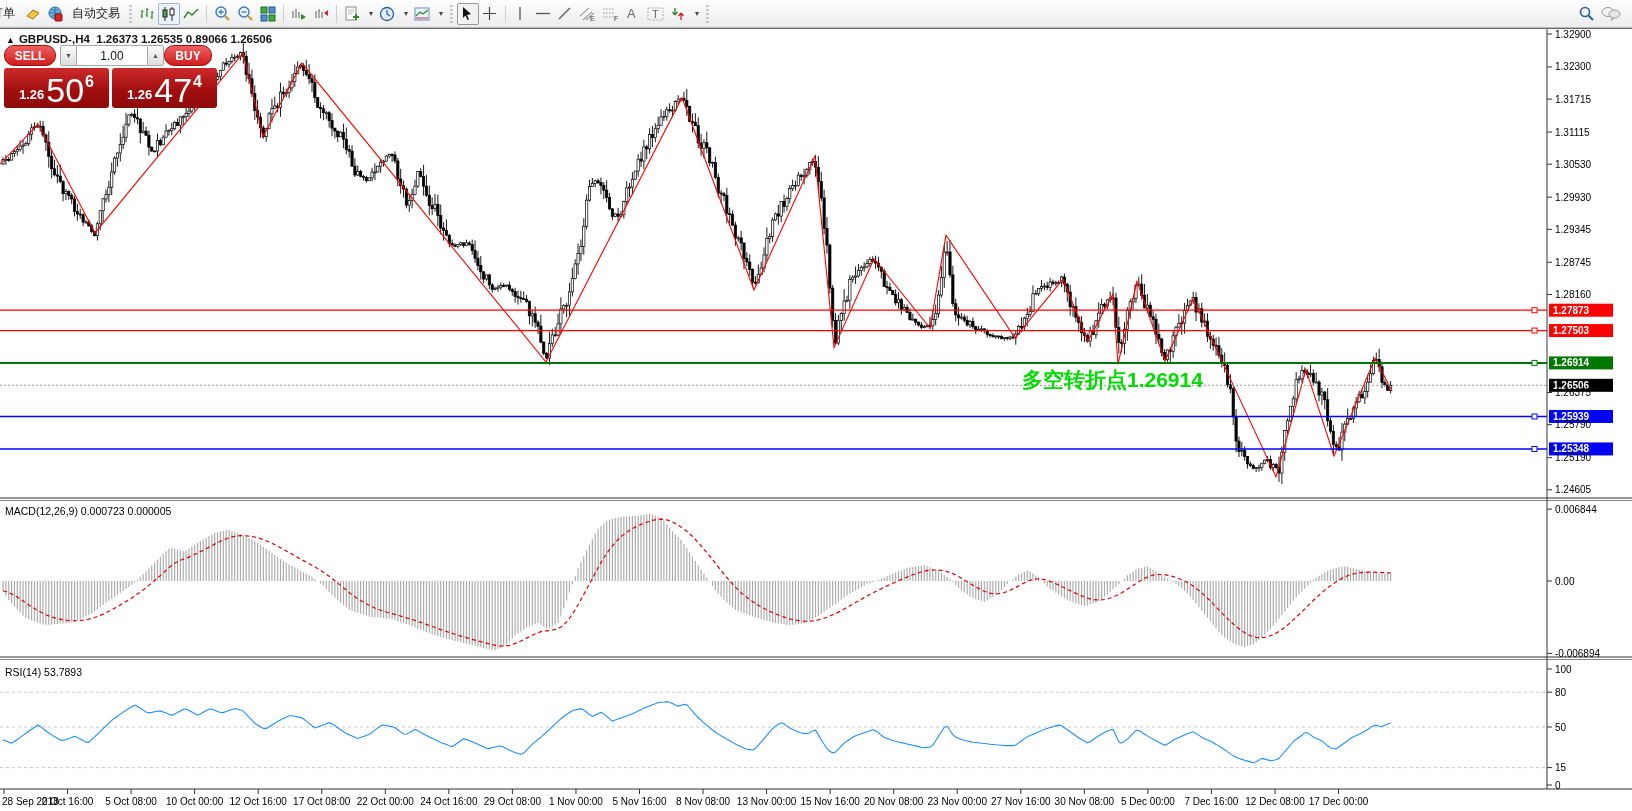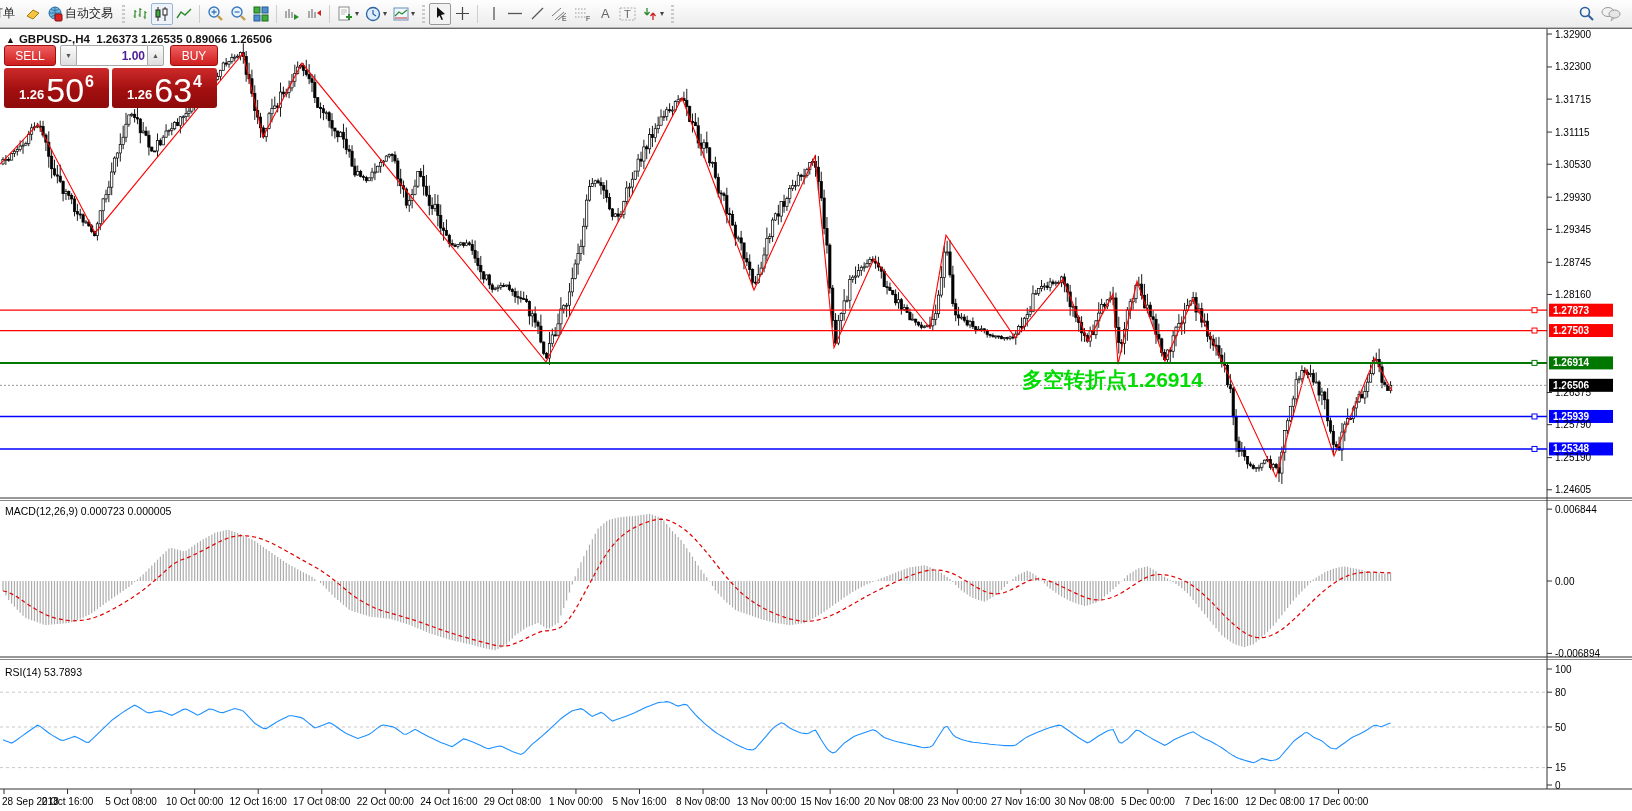--- a/index.html
+++ b/index.html
@@ -5,52 +5,52 @@
   html,body{margin:0;padding:0;background:#fff;width:1632px;height:811px;overflow:hidden;
     font-family:"Liberation Sans","DejaVu Sans",sans-serif;}
   
   .toolbar{position:absolute;left:0;top:0;width:1632px;height:27px;
     background:linear-gradient(#fefefe,#ececec);border-bottom:1px solid #b7b7b7;
     display:flex;align-items:center;font-size:12px;color:#222;}
   .tb-grip{width:5px;height:18px;margin:0 3px;
     background:repeating-linear-gradient(to bottom,#c9c9c9 0 2px,transparent 2px 4px);
     background-size:3px 100%;background-repeat:no-repeat;background-position:center;}
   .tb-sep{width:1px;height:18px;background:#cfcfcf;margin:0 4px;}
-  .tb-btn{height:22px;min-width:22px;display:flex;align-items:center;justify-content:flex-end;
-    border:1px solid transparent;border-radius:2px;padding:0 2px;box-sizing:border-box;}
+  .tb-btn{height:22px;min-width:22px;display:flex;align-items:center;justify-content:space-between;
+    border:1px solid transparent;border-radius:2px;padding:0 2px;box-sizing:border-box;gap:7px;}
   .tb-btn.active{background:#eef3fa;border:1px solid #9ab4d4;}
   .tb-btn.pressed{background:#f2f2f2;border:1px solid #999;}
   .tb-text{margin:0 2px;white-space:nowrap;}
   .cutword{width:22px;overflow:hidden;white-space:nowrap;}
   .cutword span{display:inline-block;margin-left:-9px;}
   .tf-btn{height:20px;padding:0 5px;display:flex;align-items:center;justify-content:center;
     font-size:11.5px;color:#333;border:1px solid transparent;border-radius:2px;margin:0 2px;}
   .tf-btn.active{background:#f7f7f7;border:1px solid #8f8f8f;box-shadow:inset 0 1px 2px rgba(0,0,0,.15);}
   .dd{font-size:8px;color:#444;margin-left:2px;}
   .spacer{flex:1;}
   
   .chart-area{position:absolute;left:0;top:28px;width:1632px;height:783px;background:#fff;
     border-top:1px solid #6a6a6a;box-sizing:border-box;}
   #chart-svg{position:absolute;left:0;top:0;}
   .chart-title{position:absolute;left:6px;top:4px;font-size:11.5px;font-weight:bold;color:#111;
     letter-spacing:0;white-space:nowrap;}
   .chart-title .tri{font-size:9px;margin-right:4px;}
   
   .ocp{position:absolute;left:4px;top:16px;width:216px;}
   .ocp-row1{display:flex;height:21px;}
-  .btn-trade{background:linear-gradient(#ef5f5f,#cf1d1d);border:1px solid #9d0f0f;border-radius:3px;
-    color:#fff;font-weight:normal;font-size:12px;display:flex;align-items:center;justify-content:center;}
+  .btn-trade{background:linear-gradient(#ef5f5f,#cf1d1d);border:1px solid #9d0f0f;border-radius:10px;
+    color:#fff;font-weight:bold;font-size:12px;display:flex;align-items:center;justify-content:center;}
   .btn-sell{width:50px;}
-  .btn-buy{width:46px;margin-left:6px;}
+  .btn-buy{width:46px;}
   .spin{width:17px;background:linear-gradient(#fbfbfb,#dedede);border:1px solid #a8a8a8;
     display:flex;align-items:center;justify-content:center;font-size:7px;color:#555;box-sizing:border-box;}
   .spin.left{border-radius:2px 0 0 2px;margin-left:4px;}
   .spin.right{border-radius:0 2px 2px 0;}
   .vol{width:70px;background:#fff;border-top:1px solid #a8a8a8;border-bottom:1px solid #a8a8a8;
-    font-size:12px;font-weight:bold;color:#4c1d95;text-align:right;box-sizing:border-box;border-left:none;border-right:none;outline:none;}
+    font-size:12px;font-weight:normal;color:#0f172a;text-align:center;box-sizing:border-box;border-left:none;border-right:none;outline:none;}
   .ocp-row2{display:flex;margin-top:2px;height:40px;}
   .price-box{width:105px;background:linear-gradient(#cd2a2a,#a20f0f 55%,#8e0a0a);border-radius:3px;
     color:#fff;display:flex;align-items:flex-end;justify-content:center;padding-bottom:3px;box-sizing:border-box;}
   .price-box + .price-box{margin-left:3px;}
   .p-small{font-size:13px;font-weight:bold;margin-right:2px;margin-bottom:3px;}
   .p-big{font-size:34px;font-weight:400;line-height:30px;}
   .p-sup{font-size:16px;font-weight:bold;margin-bottom:14px;margin-left:1px;}
   .ico{display:block;}
 </style>
 </head>
@@ -1822,18 +1822,18 @@
       <div class="btn-trade btn-buy">BUY</div>
     </div>
     <div class="ocp-row2">
       <div class="price-box">
         <span class="p-small">1.26</span>
         <span class="p-big">50</span>
         <span class="p-sup">6</span>
       </div>
       <div class="price-box">
         <span class="p-small">1.26</span>
-        <span class="p-big">63</span>
+        <span class="p-big">47</span>
         <span class="p-sup">4</span>
       </div>
     </div>
   </div>
 </div>
 
 </body></html>

